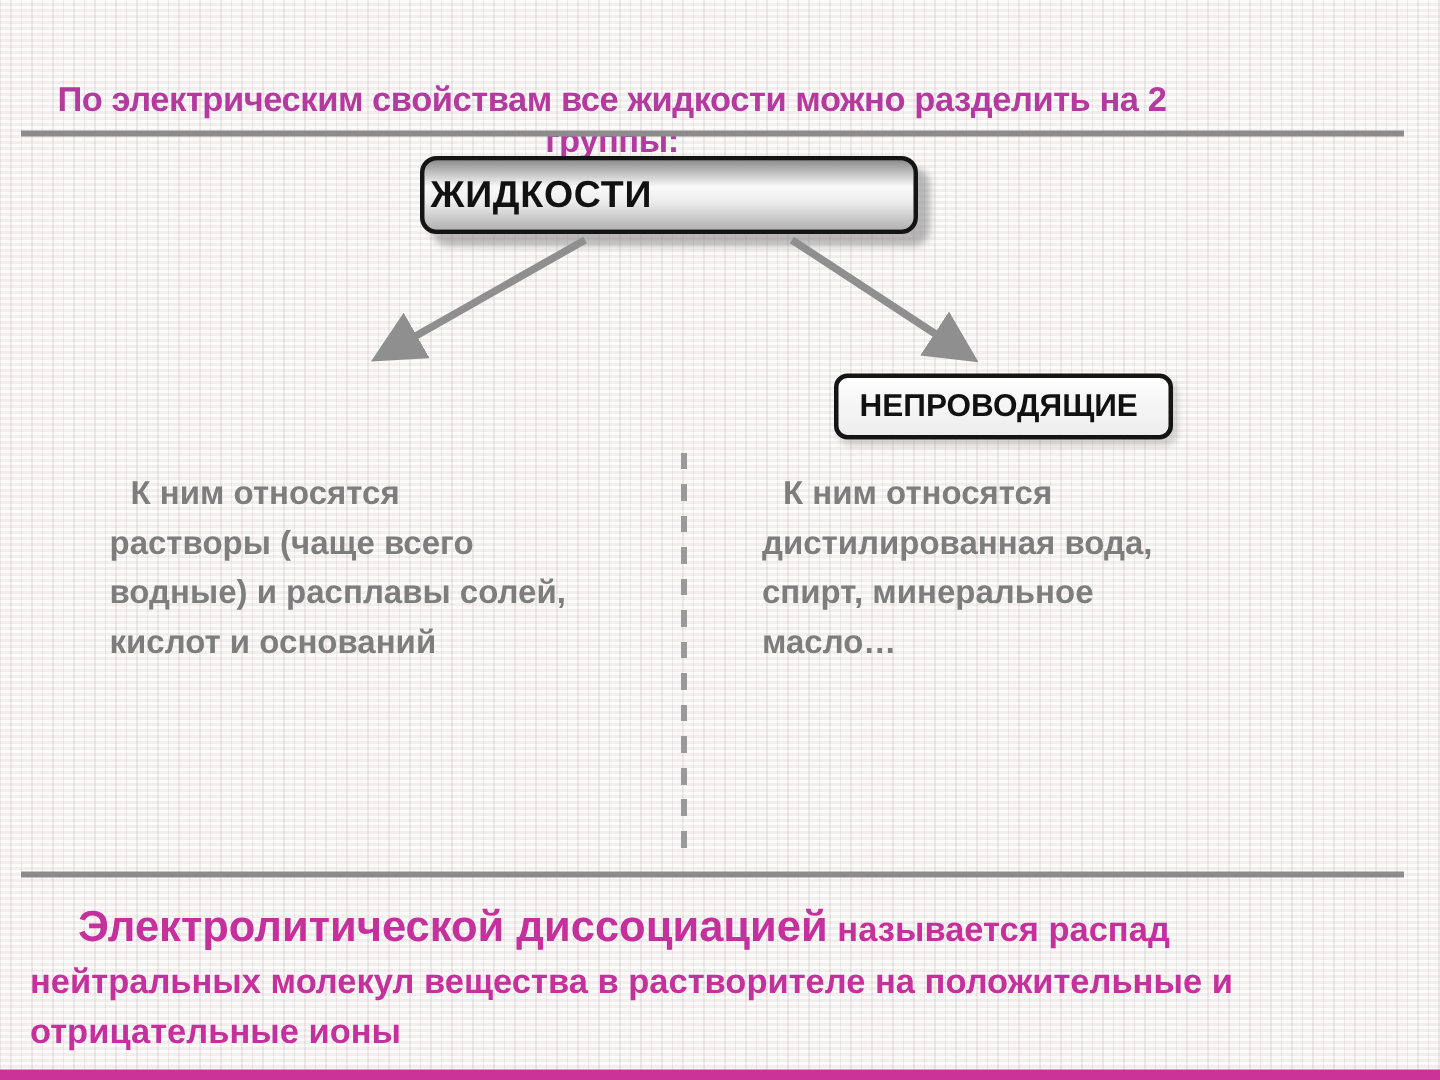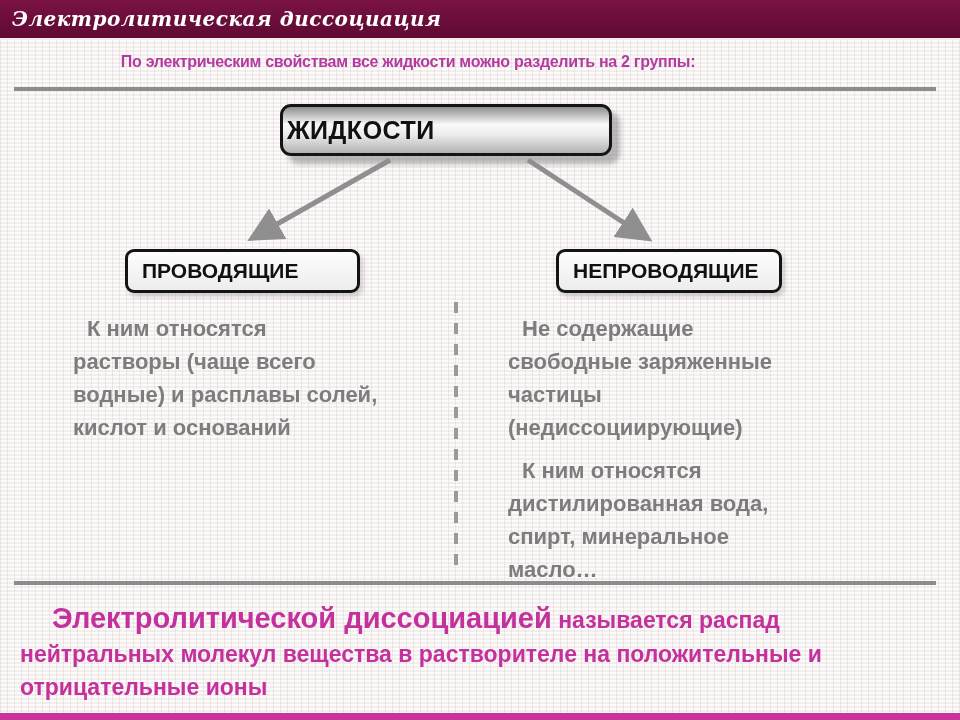--- a/index.html
+++ b/index.html
@@ -19,21 +19,21 @@
     display:flex;align-items:center;
   }
   .top-bar .title{
     font-family:"DejaVu Serif",serif;
     font-style:italic;font-weight:700;
     color:#ffffff;font-size:20px;padding-left:12px;letter-spacing:0.5px;
   }
   
   .heading{
     position:absolute;left:0;top:53px;width:816px;text-align:center;
-    color:#b43aa0;font-size:16px;font-weight:700;letter-spacing:-0.3px;
+    color:#b43aa0;font-size:23px;font-weight:700;letter-spacing:-0.3px;
   }
   .rule{position:absolute;height:4px;background:#8c8c8c;}
   .rule-top{left:14px;top:87px;width:922px;}
   .rule-bottom{left:14px;top:581px;width:922px;}
   
   .root-box{
     position:absolute;left:280px;top:104px;width:332px;height:52px;
     border:3px solid #141414;border-radius:11px;
     background:linear-gradient(180deg,#8e8e8e 0%,#f9f9f9 38%,#ececec 60%,#b2b2b2 100%);
     box-shadow:8px 8px 5px rgba(130,130,130,0.55);
@@ -72,64 +72,54 @@
   .bottom-bar{
     position:absolute;left:0;top:713px;width:960px;height:7px;
     background:#cc3399;
   }
 </style>
 </head>
 <body>
 
 <div class="slide">
 
-  <div class="top-bar">
-    <span class="title">Электролитическая диссоциация</span>
-  </div>
 
   <div class="heading">По электрическим свойствам все жидкости можно разделить на 2 группы:</div>
 
   <div class="rule rule-top"></div>
 
   <div class="root-box">
     <span>ЖИДКОСТИ</span>
   </div>
 
   <svg class="arrows" viewBox="0 0 960 720" xmlns="http://www.w3.org/2000/svg">
     <defs>
       <marker id="arrowhead" markerWidth="7" markerHeight="7" refX="5" refY="3.5" orient="auto">
         <polygon points="0 0, 7 3.5, 0 7" fill="#8f8f8f"></polygon>
       </marker>
     </defs>
     <line x1="390" y1="160" x2="256" y2="236" stroke="#8f8f8f" stroke-width="5" marker-end="url(#arrowhead)"></line>
     <line x1="528" y1="160" x2="644" y2="236" stroke="#8f8f8f" stroke-width="5" marker-end="url(#arrowhead)"></line>
   </svg>
 
-  <div class="leaf-box leaf-left">
-    <span>ПРОВОДЯЩИЕ</span>
-  </div>
 
   <div class="leaf-box leaf-right">
     <span>НЕПРОВОДЯЩИЕ</span>
   </div>
 
   <div class="col col-left">
     <p>К ним относятся
 растворы (чаще всего
 водные) и расплавы солей,
 кислот и оснований</p>
   </div>
 
   <div class="divider"></div>
 
   <div class="col col-right">
-    <p>Не содержащие
-свободные заряженные
-частицы
-(недиссоциирующие)</p>
     <p>К ним относятся
 дистилированная вода,
 спирт, минеральное
 масло…</p>
   </div>
 
   <div class="rule rule-bottom"></div>
 
   <p class="definition"><span class="term">Электролитической диссоциацией</span><span> называется распад нейтральных молекул вещества в растворителе на положительные и отрицательные ионы</span></p>
 

